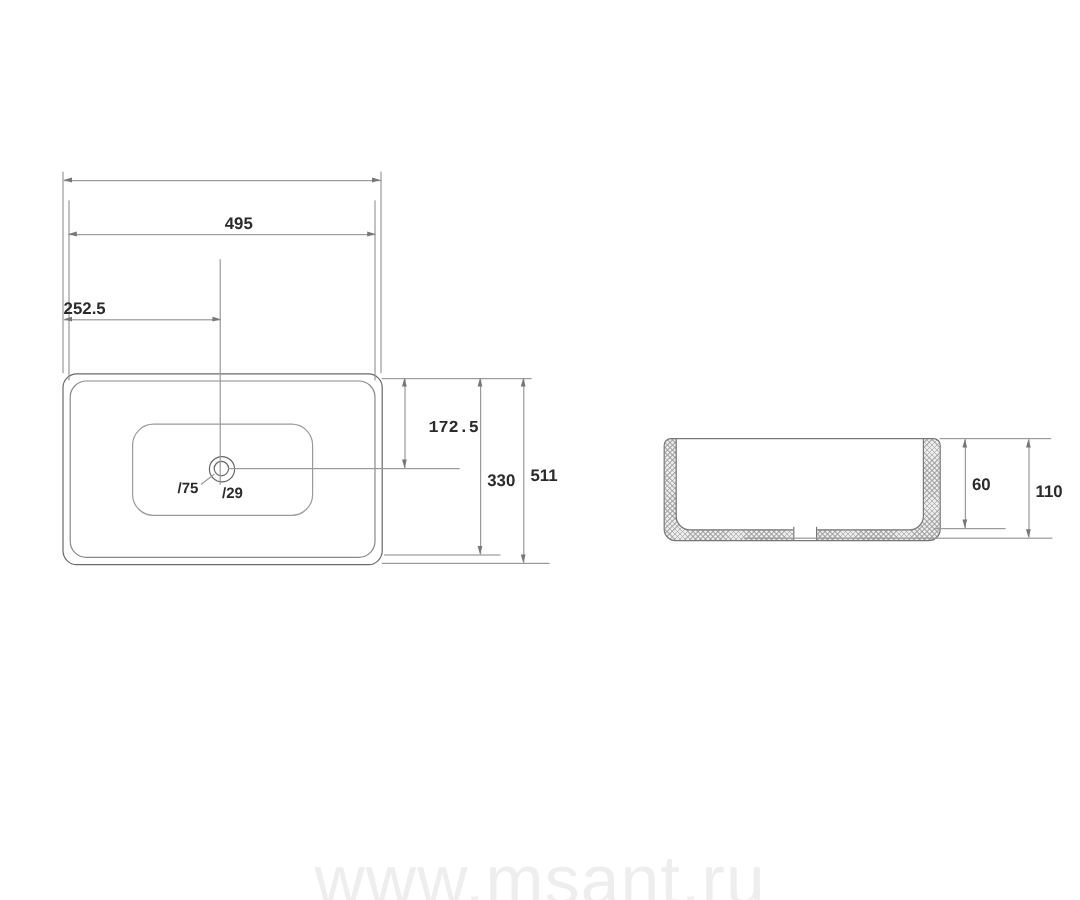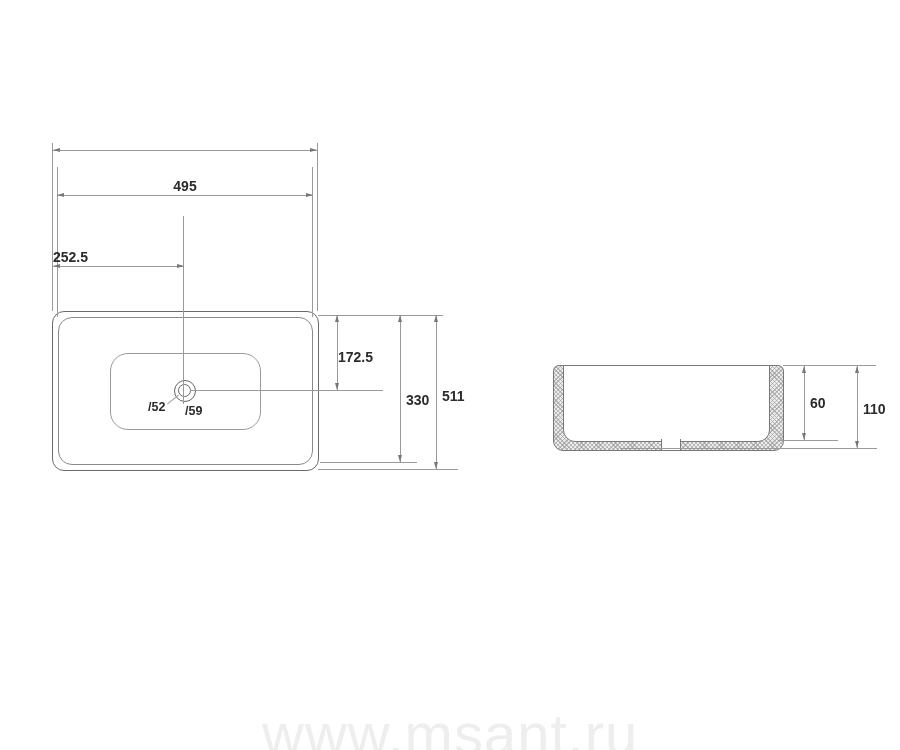--- a/index.html
+++ b/index.html
@@ -59,45 +59,45 @@
   <div class="ln hln" style="left:320px;top:462px;width:97px;"></div>
   <div class="ln hln" style="left:318px;top:469px;width:140px;"></div>
 
   <div class="ln hln" style="left:53px;top:150px;width:265px;"></div>
   <div class="ar ar-l" style="left:53px;top:148px;"></div>
   <div class="ar ar-r" style="left:310px;top:148px;"></div>
 
   <div class="ln hln" style="left:57px;top:195px;width:256px;"></div>
   <div class="ar ar-l" style="left:57px;top:193px;"></div>
   <div class="ar ar-r" style="left:306px;top:193px;"></div>
-  <div class="dimtxt" style="left:57px;top:178px;width:256px;text-align:center;">495</div>
+  <div class="dimtxt" style="left:71px;top:178px;width:256px;text-align:center;">495</div>
 
   <div class="ln hln" style="left:53px;top:266px;width:131px;"></div>
   <div class="ar ar-l" style="left:53px;top:264px;"></div>
   <div class="ar ar-r" style="left:177px;top:264px;"></div>
   <div class="dimtxt" style="left:53px;top:249px;width:131px;">252.5</div>
 
   <div class="ln vln" style="left:337px;top:315px;height:75px;"></div>
   <div class="ar ar-u" style="left:335px;top:315px;"></div>
   <div class="ar ar-d" style="left:335px;top:383px;"></div>
-  <div class="dimtxt" style="left:338px;top:349px;">172.5</div>
+  <div class="dimtxt" style="left:357px;top:349px;font-family:Liberation Mono, monospace;">172.5</div>
 
   <div class="ln vln" style="left:400px;top:315px;height:147px;"></div>
   <div class="ar ar-u" style="left:398px;top:315px;"></div>
   <div class="ar ar-d" style="left:398px;top:455px;"></div>
   <div class="dimtxt" style="left:406px;top:392px;">330</div>
 
   <div class="ln vln" style="left:436px;top:315px;height:154px;"></div>
   <div class="ar ar-u" style="left:434px;top:315px;"></div>
   <div class="ar ar-d" style="left:434px;top:462px;"></div>
   <div class="dimtxt" style="left:442px;top:388px;">511</div>
 
   <div class="ln" style="left:166px;top:399px;width:14px;height:1px;transform:rotate(-38deg);"></div>
-  <div class="smtxt" style="left:148px;top:400px;">/52</div>
-  <div class="smtxt" style="left:185px;top:404px;">/59</div>
+  <div class="smtxt" style="left:148px;top:400px;">/75</div>
+  <div class="smtxt" style="left:185px;top:404px;">/29</div>
 
   <div class="rect" id="cs-body"></div>
   <div class="rect" id="cs-cavity"></div>
   <div class="rect" id="cs-gap"></div>
   <div class="ln hln" style="left:620px;top:448px;width:257px;"></div>
 
   <div class="ln hln" style="left:783px;top:365px;width:93px;"></div>
   <div class="ln hln" style="left:778px;top:440px;width:60px;"></div>
 
   <div class="ln vln" style="left:804px;top:366px;height:74px;"></div>

